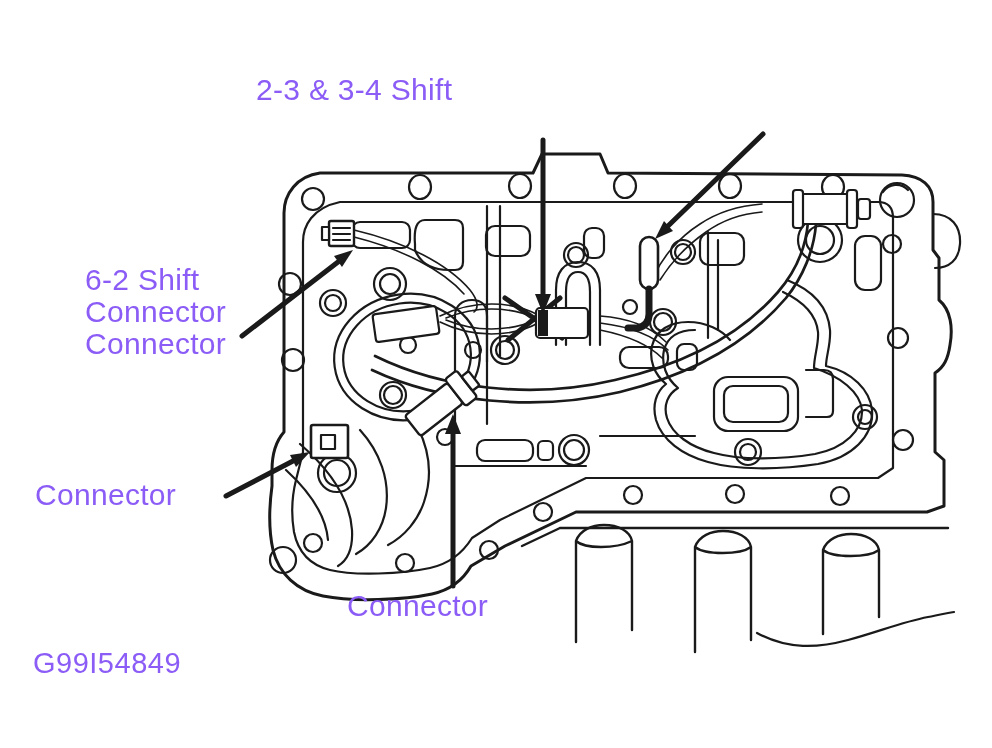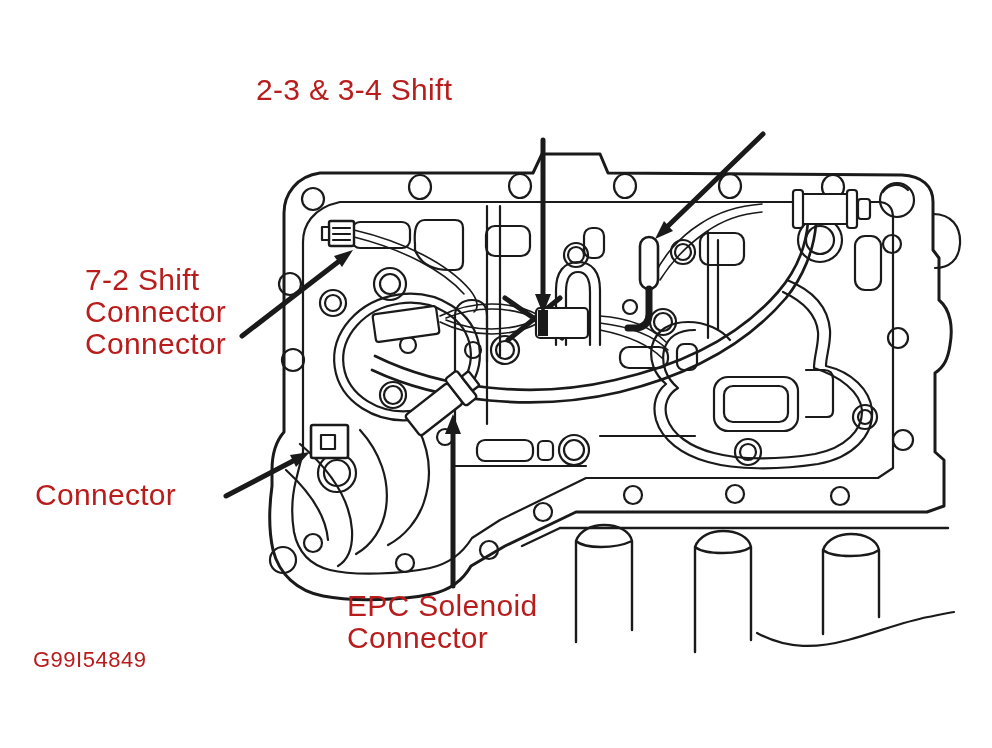--- a/index.html
+++ b/index.html
@@ -1,21 +1,21 @@
 <!DOCTYPE html>
 <html><head>
 <meta charset="utf-8">
 <style>
   html,body{margin:0;padding:0;background:#fff;}
   .stage{position:relative;width:992px;height:748px;background:#ffffff;overflow:hidden;
-         font-family:"Liberation Sans",sans-serif;color:#b91c1c;}
+         font-family:"Liberation Sans",sans-serif;color:#8b5cf6;}
   .art{position:absolute;left:0;top:0;}
   .label{position:absolute;font-size:30px;line-height:32px;letter-spacing:.3px;white-space:nowrap;}
   .label span{display:block;}
-  .figcode{position:absolute;font-size:22px;letter-spacing:.5px;}
+  .figcode{position:absolute;font-size:29px;letter-spacing:.5px;}
   
   svg *{vector-effect:none;}
   .ln{fill:none;stroke:#1a1a1a;stroke-width:2.2;stroke-linecap:round;stroke-linejoin:round;}
   .thick{stroke-width:3;}
   .thin{stroke-width:1.6;}
   .h{stroke-width:2.7;}
   .white{fill:#ffffff;}
   .blackfill{fill:#1a1a1a;stroke:none;}
   .arrow{stroke-width:5;}
   .head{fill:#1a1a1a;stroke:none;}
@@ -192,28 +192,27 @@
       </g>
     </g>
   </svg>
 
   <div class="label" style="left:256px;top:74px;">
     <span>2-3 &amp; 3-4 Shift</span>
   </div>
 
 
   <div class="label" style="left:85px;top:264px;">
-    <span>7-2 Shift</span>
+    <span>6-2 Shift</span>
     <span>Connector</span>
     <span>Connector</span>
   </div>
 
   <div class="label" style="left:35px;top:479px;">
     <span>Connector</span>
   </div>
 
   <div class="label" style="left:347px;top:590px;">
-    <span>EPC Solenoid</span>
     <span>Connector</span>
   </div>
 
   <div class="figcode" style="left:33px;top:647px;">G99I54849</div>
 </div>
 
 </body></html>

